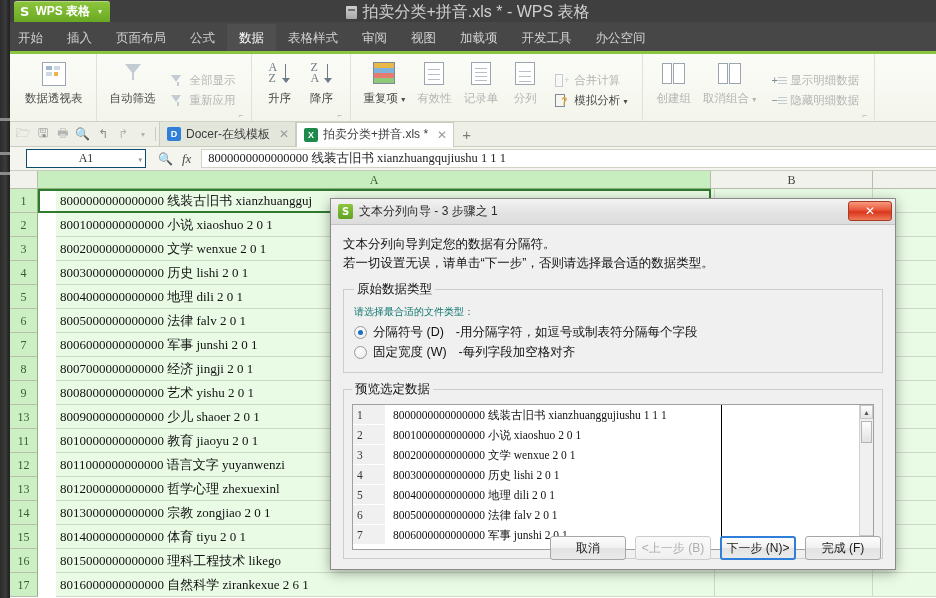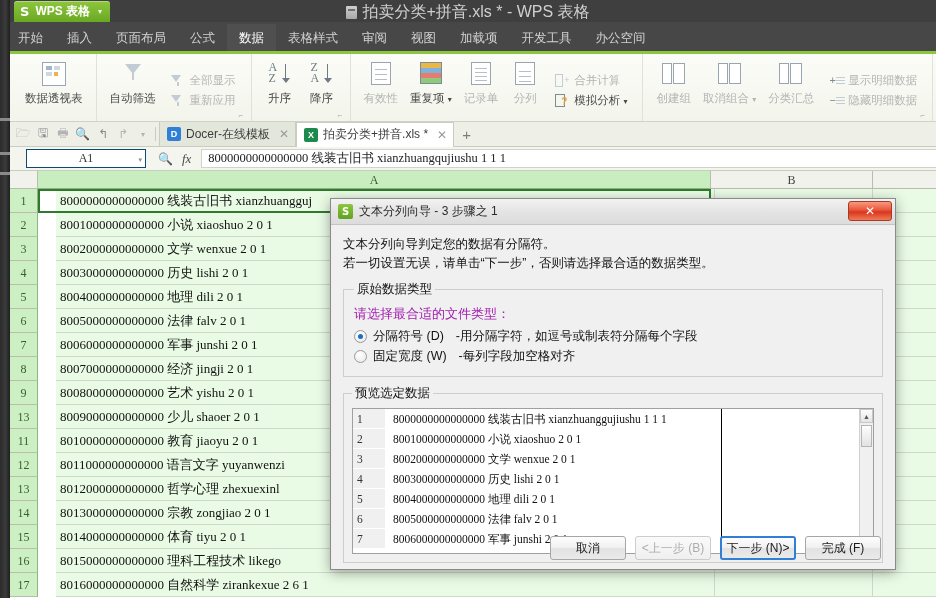--- a/index.html
+++ b/index.html
@@ -257,21 +257,21 @@
     border:1px solid #a83a22; border-radius:3px;
     color:#fff; font-size:12px; font-weight:bold; display:flex; align-items:center; justify-content:center;
   }
   .dlg-body { padding:10px 12px 0 12px; }
   .dlg-desc { font-size:12.5px; color:#111; line-height:19px; }
 
   fieldset.grp {
     border:1px solid #cdcdcd; margin:8px 0 0 0; padding:6px 10px 8px 10px;
   }
   fieldset.grp legend { font-size:12.5px; color:#111; padding:0 3px; }
-  .hint { font-size:13px; color:#a21caf; margin:1px 0 5px 0;}
+  .hint { font-size:10px; color:#0f766e; margin:1px 0 5px 0;}
   .radio-line { display:flex; align-items:center; gap:6px; font-size:12.5px; color:#111; margin:3px 0; }
   .radio {
     width:13px; height:13px; border-radius:50%; border:1px solid #9a9a9a;
     background:radial-gradient(circle at 40% 35%,#ffffff,#e7e7e7);
     position:relative; flex:0 0 13px;
   }
   .radio.on::after {
     content:""; position:absolute; left:3px; top:3px; width:5px; height:5px;
     border-radius:50%; background:#1a6fc4;
   }
@@ -413,40 +413,40 @@
           <span class="az">Z</span>
             <span class="az2">A</span>
             <span class="azarrow"></span>
         </span>
         <span class="lbl">降序</span>
       </div>
       <span class="grp-launch">⌐</span>
     </div>
 
     <div class="rgroup">
-      <div class="rbtn dim">
-        <span class="ricon">
-          <span class="doc-ic">
-              <i style="top:6px"></i>
-              <i style="top:11px"></i>
-              <i style="top:16px"></i>
-            </span>
-        </span>
-        <span class="lbl">有效性</span>
-      </div>
       <div class="rbtn">
         <span class="ricon">
           <span class="dupgrid">
             <i style="background:#e8b84a"></i>
               <i style="background:#7fb3dd"></i>
             <i style="background:#e57c6e"></i>
               <i style="background:#8fc97a"></i>
           </span>
         </span>
         <span class="lbl"><span>重复项</span> <span style="font-size:8px">▾</span></span>
+      </div>
+      <div class="rbtn dim">
+        <span class="ricon">
+          <span class="doc-ic">
+              <i style="top:6px"></i>
+              <i style="top:11px"></i>
+              <i style="top:16px"></i>
+            </span>
+        </span>
+        <span class="lbl">有效性</span>
       </div>
       <div class="rbtn dim">
         <span class="ricon">
           <span class="doc-ic">
               <i style="top:5px"></i>
               <i style="top:9px"></i>
               <i style="top:13px"></i>
               <i style="top:17px"></i>
             </span>
         </span>
@@ -487,27 +487,20 @@
             <span class="grp-ic2"></span>
         </span>
         <span class="lbl">创建组</span>
       </div>
       <div class="rbtn dim">
         <span class="ricon">
           <span class="grp-ic"></span>
             <span class="grp-ic2"></span>
         </span>
         <span class="lbl"><span>取消组合</span> <span style="font-size:8px">▾</span></span>
-      </div>
-      <div class="rbtn dim">
-        <span class="ricon">
-          <span class="grp-ic"></span>
-            <span class="grp-ic2"></span>
-        </span>
-        <span class="lbl">分类汇总</span>
       </div>
       <div class="rstack">
         <div class="rsmall">
           <span class="si">
             <span class="plusminus" style="position:absolute;left:0;top:1px">+</span>
             <span class="tinylines" style="position:absolute;left:8px;top:4px">
                 <i></i>
                 <i></i>
                 <i></i>
               </span>

